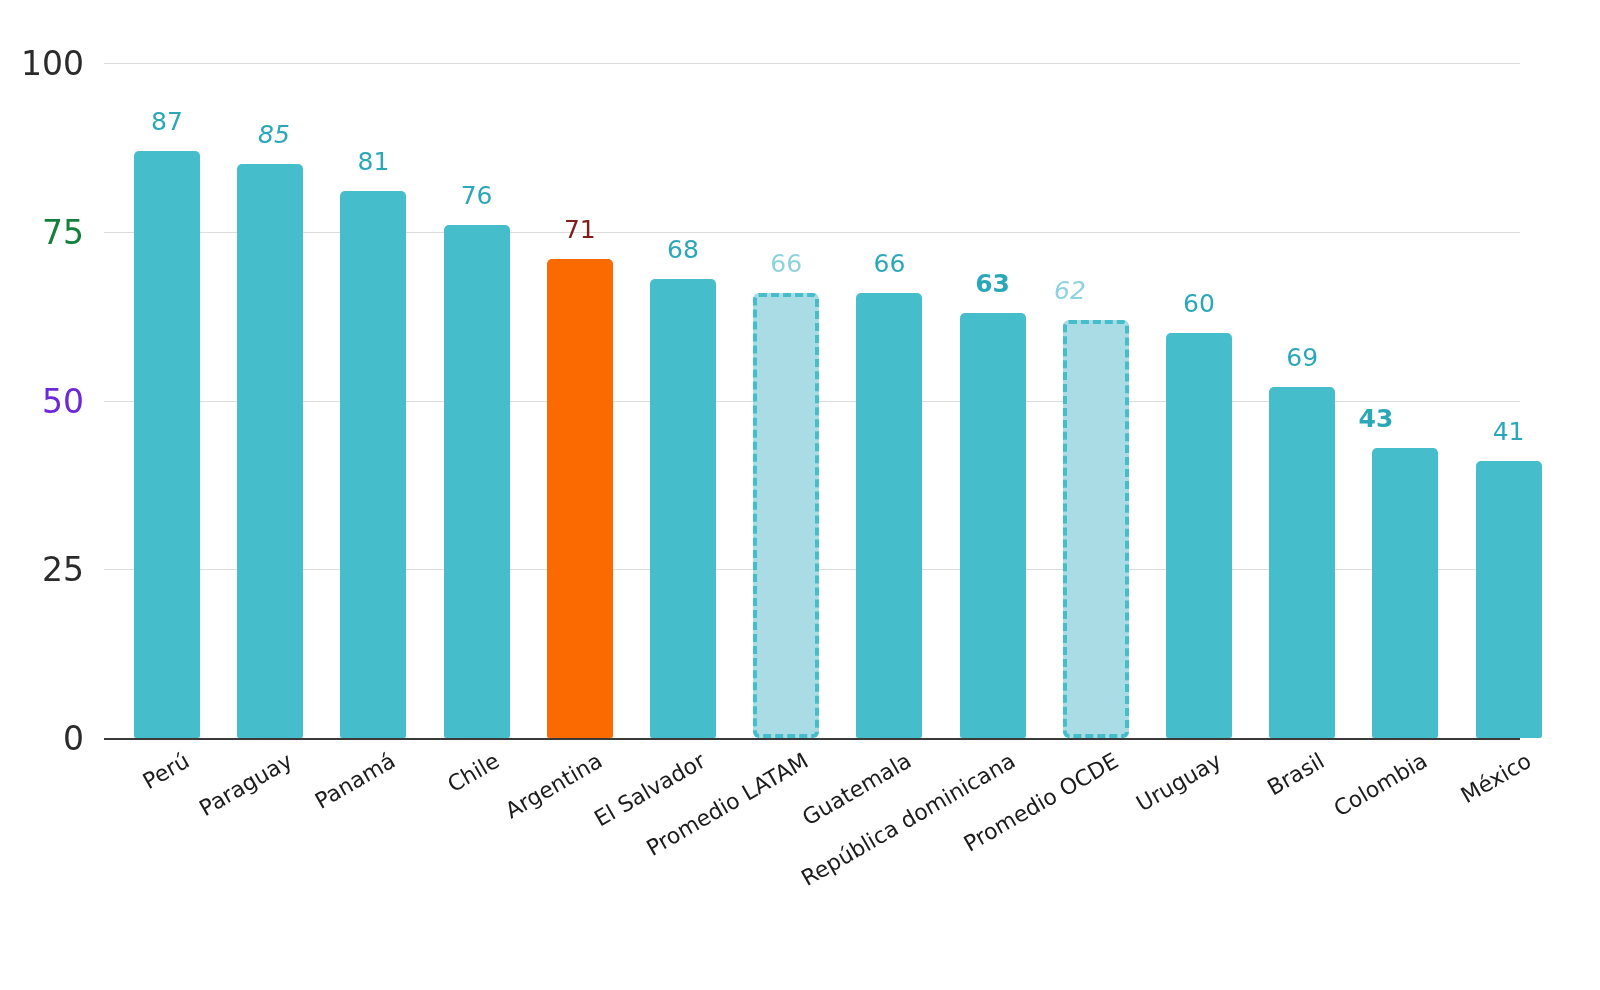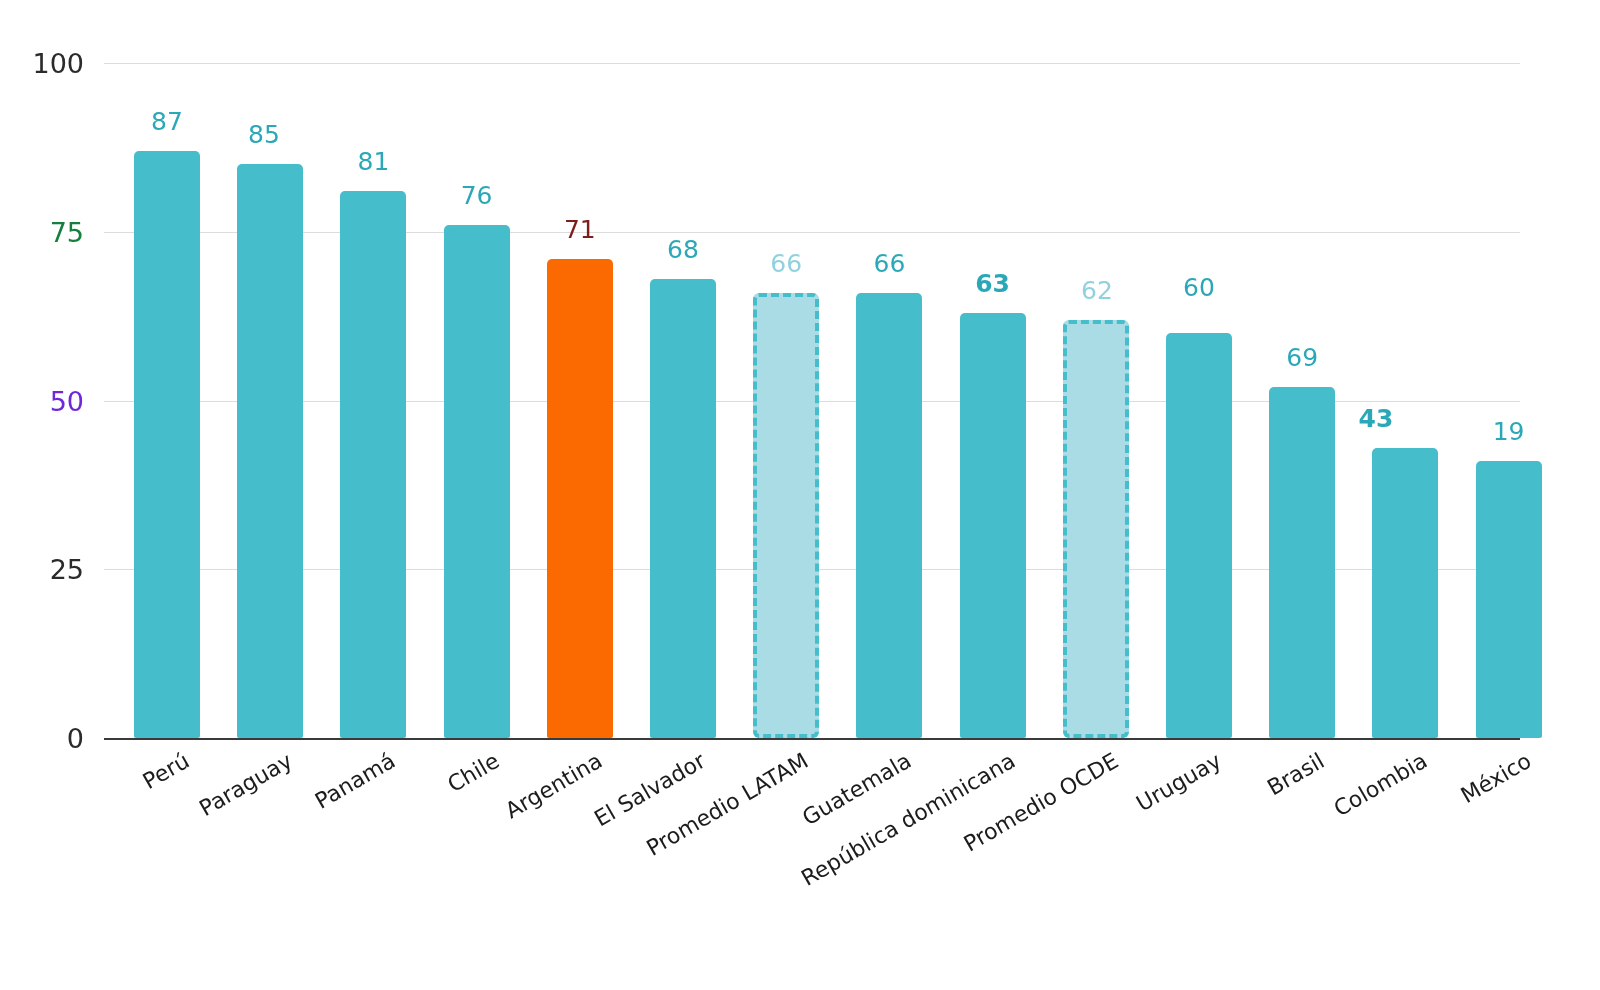--- a/index.html
+++ b/index.html
@@ -55,21 +55,21 @@
     width: 1600px;
     height: 990px;
     pointer-events: none;
   }
   .y-tick-label-inner {
     position: absolute;
     width: 72px;
     text-align: right;
     left: 12px;
     transform: translateY(-50%);
-    font-size: 27px;
+    font-size: 33px;
     color: #2b2b2b;
     white-space: nowrap;
   }
 
   
   .bars-layer {
     position: absolute;
     left: 0;
     top: 0;
     width: 1600px;
@@ -147,21 +147,21 @@
       <div class="y-tick-label-inner" style="top: 63px; color: rgb(43, 43, 43);">100</div>
     </div>
 
   <div class="axis-line"></div>
 
   <div class="bars-layer" id="bars-layer">
       <div class="bar solid" title="Perú: 87" style="left: 134px; width: 66px; height: 587.25px;"></div>
       <div class="bar-value" style="left: 112px; width: 110px; top: 106.75px;">87</div>
       <div class="x-label" style="left: 181px; transform: translateX(-100%) rotate(-30deg); transform-origin: right top;"><span class="x-label-inner">Perú</span></div>
       <div class="bar solid" title="Paraguay: 85" style="left: 237.2px; width: 66px; height: 573.75px;"></div>
-      <div class="bar-value" style="left: 209px; width: 110px; top: 120.25px;">85</div>
+      <div class="bar-value" style="left: 219px; width: 110px; top: 120.25px; font-style: italic;">85</div>
       <div class="x-label" style="left: 284.2px; transform: translateX(-100%) rotate(-30deg); transform-origin: right top;"><span class="x-label-inner">Paraguay</span></div>
       <div class="bar solid" title="Panamá: 81" style="left: 340.4px; width: 66px; height: 546.75px;"></div>
       <div class="bar-value" style="left: 318.4px; width: 110px; top: 147.25px;">81</div>
       <div class="x-label" style="left: 387.4px; transform: translateX(-100%) rotate(-30deg); transform-origin: right top;"><span class="x-label-inner">Panamá</span></div>
       <div class="bar solid" title="Chile: 76" style="left: 443.6px; width: 66px; height: 513px;"></div>
       <div class="bar-value" style="left: 421.6px; width: 110px; top: 181px;">76</div>
       <div class="x-label" style="left: 490.6px; transform: translateX(-100%) rotate(-30deg); transform-origin: right top;"><span class="x-label-inner">Chile</span></div>
       <div class="bar highlight" title="Argentina: 71" style="left: 546.8px; width: 66px; height: 479.25px;"></div>
       <div class="bar-value highlight-val" style="left: 524.8px; width: 110px; top: 214.75px;">71</div>
       <div class="x-label" style="left: 593.8px; transform: translateX(-100%) rotate(-30deg); transform-origin: right top;"><span class="x-label-inner">Argentina</span></div>
@@ -171,29 +171,29 @@
       <div class="bar dashed" title="Promedio LATAM: 66" style="left: 753.2px; width: 66px; height: 445.5px;"></div>
       <div class="bar-value muted-val" style="left: 731.2px; width: 110px; top: 248.5px;">66</div>
       <div class="x-label" style="left: 800.2px; transform: translateX(-100%) rotate(-30deg); transform-origin: right top;"><span class="x-label-inner">Promedio LATAM</span></div>
       <div class="bar solid" title="Guatemala: 66" style="left: 856.4px; width: 66px; height: 445.5px;"></div>
       <div class="bar-value" style="left: 834.4px; width: 110px; top: 248.5px;">66</div>
       <div class="x-label" style="left: 903.4px; transform: translateX(-100%) rotate(-30deg); transform-origin: right top;"><span class="x-label-inner">Guatemala</span></div>
       <div class="bar solid" title="República dominicana: 63" style="left: 959.6px; width: 66px; height: 425.25px;"></div>
       <div class="bar-value" style="left: 937.6px; width: 110px; top: 268.75px; font-weight: bold;">63</div>
       <div class="x-label" style="left: 1006.6px; transform: translateX(-100%) rotate(-30deg); transform-origin: right top;"><span class="x-label-inner">República dominicana</span></div>
       <div class="bar dashed" title="Promedio OCDE: 62" style="left: 1062.8px; width: 66px; height: 418.5px;"></div>
-      <div class="bar-value muted-val" style="left: 1042px; width: 110px; top: 275.5px;">62</div>
+      <div class="bar-value muted-val" style="left: 1015px; width: 110px; top: 275.5px; font-style: italic;">62</div>
       <div class="x-label" style="left: 1109.8px; transform: translateX(-100%) rotate(-30deg); transform-origin: right top;"><span class="x-label-inner">Promedio OCDE</span></div>
       <div class="bar solid" title="Uruguay: 60" style="left: 1166px; width: 66px; height: 405px;"></div>
-      <div class="bar-value" style="left: 1144px; width: 110px; top: 273px;">60</div>
+      <div class="bar-value" style="left: 1144px; width: 110px; top: 289px;">60</div>
       <div class="x-label" style="left: 1213px; transform: translateX(-100%) rotate(-30deg); transform-origin: right top;"><span class="x-label-inner">Uruguay</span></div>
       <div class="bar solid" title="Brasil: 52" style="left: 1269.2px; width: 66px; height: 351px;"></div>
       <div class="bar-value" style="left: 1247.2px; width: 110px; top: 343px;">69</div>
       <div class="x-label" style="left: 1316.2px; transform: translateX(-100%) rotate(-30deg); transform-origin: right top;"><span class="x-label-inner">Brasil</span></div>
       <div class="bar solid" title="Colombia: 43" style="left: 1372.4px; width: 66px; height: 290.25px;"></div>
       <div class="bar-value" style="left: 1321px; width: 110px; top: 403.75px; font-weight: bold;">43</div>
       <div class="x-label" style="left: 1419.4px; transform: translateX(-100%) rotate(-30deg); transform-origin: right top;"><span class="x-label-inner">Colombia</span></div>
       <div class="bar solid" title="México: 41" style="left: 1475.6px; width: 66px; height: 276.75px;"></div>
-      <div class="bar-value" style="left: 1453.6px; width: 110px; top: 417.25px;">19</div>
+      <div class="bar-value" style="left: 1453.6px; width: 110px; top: 417.25px;">41</div>
       <div class="x-label" style="left: 1522.6px; transform: translateX(-100%) rotate(-30deg); transform-origin: right top;"><span class="x-label-inner">México</span></div>
     </div>
 
 </div>
 
 </body></html>

